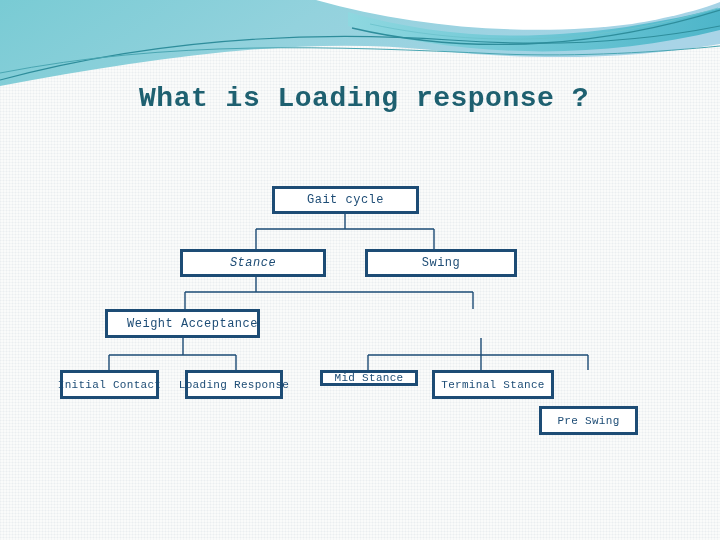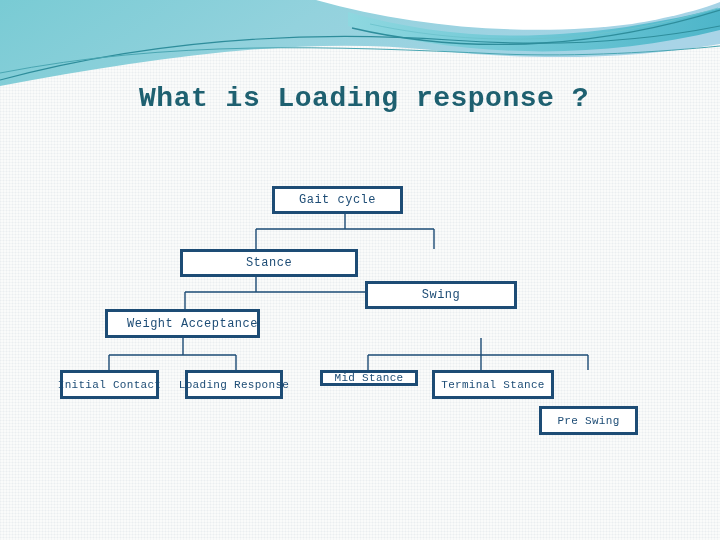--- a/index.html
+++ b/index.html
@@ -22,23 +22,23 @@
   }
   .connectors{position:absolute;top:0;left:0;width:720px;height:540px;pointer-events:none;}
   .node{
     position:absolute;box-sizing:border-box;
     background:#ffffff;border:3px solid #1d4c75;color:#1d4c75;
     display:flex;align-items:center;justify-content:center;
     font-family:"Liberation Mono", monospace;
     font-size:12px;letter-spacing:0.5px;white-space:nowrap;
   }
   .node.small{font-size:11px;letter-spacing:0.3px;border-width:3px;}
-  .n-gait {left:272px;top:186px;width:131px;height:28px;}
-  .n-stance {left:180px;top:249px;width:178px;height:28px;}
-  .n-swing {left:365px;top:249px;width:152px;height:28px;margin-top:32px;}
+  .n-gait {left:272px;top:186px;width:147px;height:28px;}
+  .n-stance {left:180px;top:249px;width:146px;height:28px;font-style:italic;}
+  .n-swing {left:365px;top:249px;width:152px;height:28px;}
   .n-wa {left:105px;top:309px;width:155px;height:29px;padding-left:20px;}
   .n-sls {left:387px;top:309px;width:155px;height:29px;}
   .n-ic {left:60px; top:370px;width:99px;height:29px;}
   .n-lr {left:185px;top:370px;width:98px;height:29px;}
   .n-ms {left:320px;top:370px;width:98px;height:16px;}
   .n-ts {left:432px;top:370px;width:122px;height:29px;}
   .n-ps {left:539px;top:370px;width:99px;height:29px;margin-top:36px;}
 </style>
 </head>
 <body>

